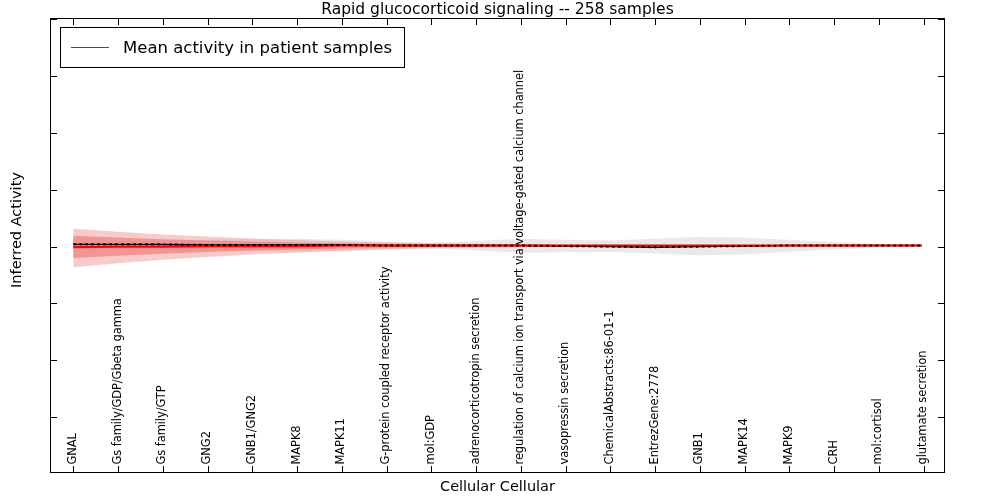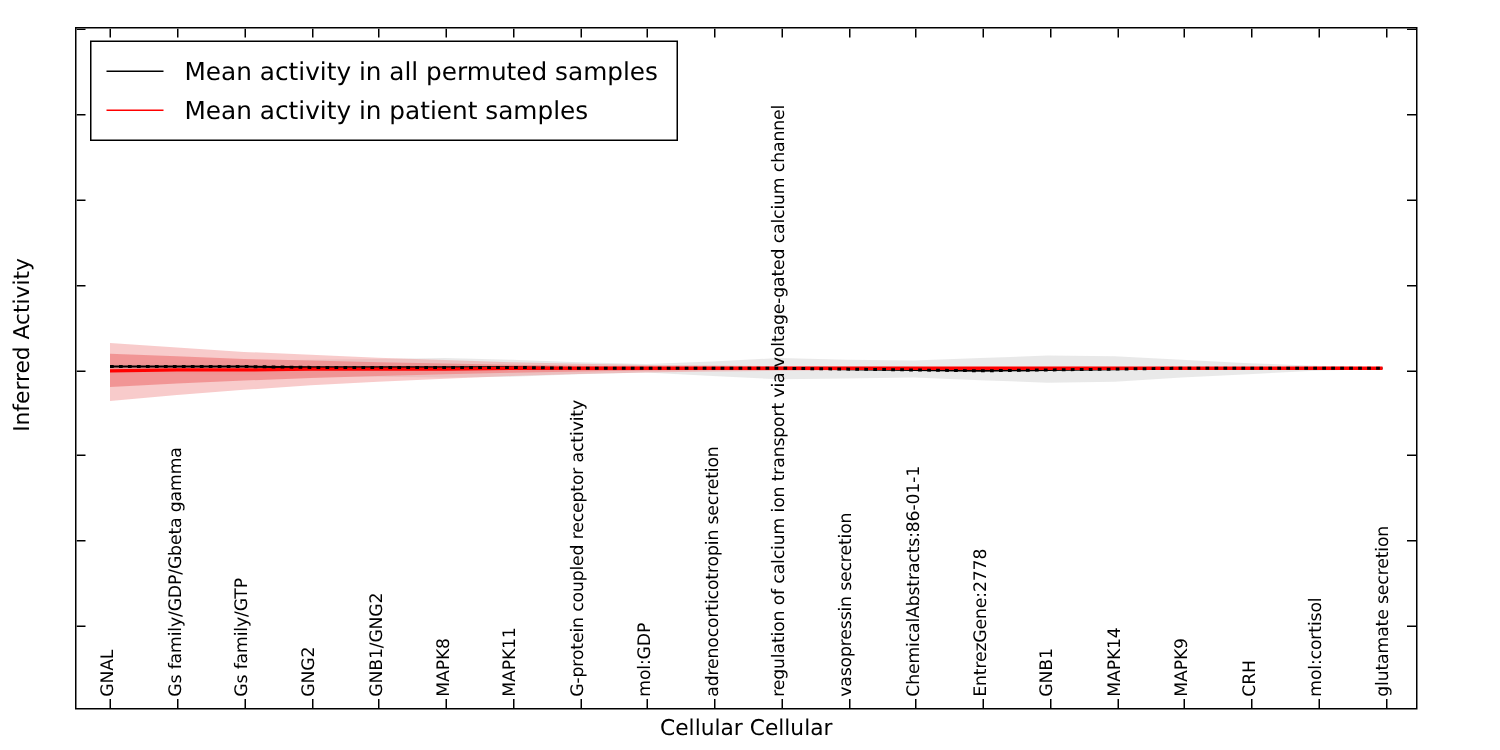--- a/index.html
+++ b/index.html
@@ -146,20 +146,21 @@
     font-size: 16.5px;
     color: #000000;
     white-space: nowrap;
   }
 </style>
 </head>
 <body>
 
 <div id="figure">
 
+  <div id="chart-title">Rapid glucocorticoid signaling -- 258 samples</div>
 
   <div id="plot-area">
     <div id="band-layer">
       <svg id="band-svg" viewBox="0 0 895 455" preserveAspectRatio="none">
           <path d="M 22.38 224.09 L 67.13 222.95 L 111.88 222.38 L 156.63 221.81 L 201.38 221.24 L 246.13 220.67 L 290.88 221.81 L 335.63 223.52 L 380.38 224.66 L 425.13 222.95 L 469.88 220.67 L 514.63 221.81 L 559.38 222.38 L 604.13 220.67 L 648.88 218.97 L 693.63 219.54 L 738.38 221.81 L 783.13 224.09 L 827.88 225.79 L 872.63 226.93 L 872.63 228.07 L 827.88 229.21 L 783.13 231.48 L 738.38 233.76 L 693.63 236.60 L 648.88 237.17 L 604.13 235.46 L 559.38 233.76 L 514.63 234.33 L 469.88 234.89 L 425.13 232.62 L 380.38 230.34 L 335.63 231.48 L 290.88 233.19 L 246.13 233.76 L 201.38 233.19 L 156.63 232.62 L 111.88 232.05 L 67.13 231.48 L 22.38 230.34 Z" fill="#e8e8e8" fill-opacity="0.95" stroke="none"></path>
           <path d="M 22.38 210.58 L 67.13 213.57 L 111.88 216.55 L 156.63 218.54 L 201.38 220.53 L 246.13 222.03 L 290.88 223.52 L 335.63 224.51 L 380.38 225.31 L 425.13 225.71 L 469.88 226.11 L 514.63 226.41 L 559.38 226.60 L 604.13 226.80 L 648.88 227.00 L 693.63 227.10 L 738.38 227.20 L 783.13 227.30 L 827.88 227.30 L 872.63 227.40 L 872.63 227.60 L 827.88 227.70 L 783.13 227.80 L 738.38 227.90 L 693.63 228.00 L 648.88 228.10 L 604.13 228.30 L 559.38 228.50 L 514.63 228.79 L 469.88 229.19 L 425.13 229.69 L 380.38 230.29 L 335.63 231.28 L 290.88 232.68 L 246.13 234.47 L 201.38 236.46 L 156.63 238.95 L 111.88 241.93 L 67.13 245.42 L 22.38 249.40 Z" fill="#f08c8c" fill-opacity="0.45" stroke="none"></path>
           <path d="M 22.38 217.83 L 67.13 219.54 L 111.88 221.24 L 156.63 222.38 L 201.38 223.52 L 246.13 224.37 L 290.88 225.22 L 335.63 225.79 L 380.38 226.25 L 425.13 226.48 L 469.88 226.70 L 514.63 226.87 L 559.38 226.99 L 604.13 227.10 L 648.88 227.22 L 693.63 227.27 L 738.38 227.33 L 783.13 227.39 L 827.88 227.39 L 872.63 227.44 L 872.63 227.56 L 827.88 227.61 L 783.13 227.67 L 738.38 227.73 L 693.63 227.78 L 648.88 227.84 L 604.13 227.96 L 559.38 228.07 L 514.63 228.24 L 469.88 228.47 L 425.13 228.75 L 380.38 229.09 L 335.63 229.66 L 290.88 230.46 L 246.13 231.48 L 201.38 232.62 L 156.63 234.04 L 111.88 235.75 L 67.13 237.74 L 22.38 240.01 Z" fill="#f08c8c" fill-opacity="0.85" stroke="none"></path>
           <path d="M 22.38 226.36 L 67.13 226.36 L 111.88 226.36 L 156.63 226.93 L 201.38 226.93 L 246.13 226.93 L 290.88 226.93 L 335.63 227.50 L 380.38 227.50 L 425.13 227.50 L 469.88 227.50 L 514.63 228.07 L 559.38 228.64 L 604.13 229.21 L 648.88 228.64 L 693.63 228.07 L 738.38 227.50 L 783.13 227.50 L 827.88 227.50 L 872.63 227.50" fill="none" stroke="#000000" stroke-width="1.4"></path>
           <path d="M 22.38 229.21 L 67.13 228.64 L 111.88 228.64 L 156.63 228.07 L 201.38 228.07 L 246.13 228.07 L 290.88 227.50 L 335.63 227.50 L 380.38 227.50 L 425.13 227.50 L 469.88 227.50 L 514.63 227.50 L 559.38 227.50 L 604.13 227.50 L 648.88 227.50 L 693.63 227.50 L 738.38 227.50 L 783.13 227.50 L 827.88 227.50 L 872.63 227.50" fill="none" stroke="#ff0000" stroke-width="2.2"></path>
           <path d="M 22.38 226.36 L 67.13 226.36 L 111.88 226.36 L 156.63 226.93 L 201.38 226.93 L 246.13 226.93 L 290.88 226.93 L 335.63 227.50 L 380.38 227.50 L 425.13 227.50 L 469.88 227.50 L 514.63 228.07 L 559.38 228.64 L 604.13 229.21 L 648.88 228.64 L 693.63 228.07 L 738.38 227.50 L 783.13 227.50 L 827.88 227.50 L 872.63 227.50" fill="none" stroke="#000000" stroke-width="2.0" stroke-dasharray="2.5 3.5" stroke-linecap="butt"></path>
@@ -244,24 +245,20 @@
         <div class="xtick-label" style="left: 653.375px;">GNB1</div>
         <div class="xtick-label" style="left: 698.125px;">MAPK14</div>
         <div class="xtick-label" style="left: 742.875px;">MAPK9</div>
         <div class="xtick-label" style="left: 787.625px;">CRH</div>
         <div class="xtick-label" style="left: 832.375px;">mol:cortisol</div>
         <div class="xtick-label" style="left: 877.125px;">glutamate secretion</div>
       </div>
 
     <div id="legend">
       <div class="legend-row">
-        <span class="legend-swatch" style="border-top: 1.6px solid rgb(0, 0, 0);"></span>
-        <span class="legend-text">Mean activity in all permuted samples</span>
-      </div>
-      <div class="legend-row">
         <span class="legend-swatch" style="border-top: 1.6px solid rgb(255, 0, 0);"></span>
         <span class="legend-text">Mean activity in patient samples</span>
       </div>
     </div>
   </div>
 
   <div id="ytick-labels"></div>
   <div id="ylabel-wrap">
     <div id="ylabel">Inferred Activity</div>
   </div>

